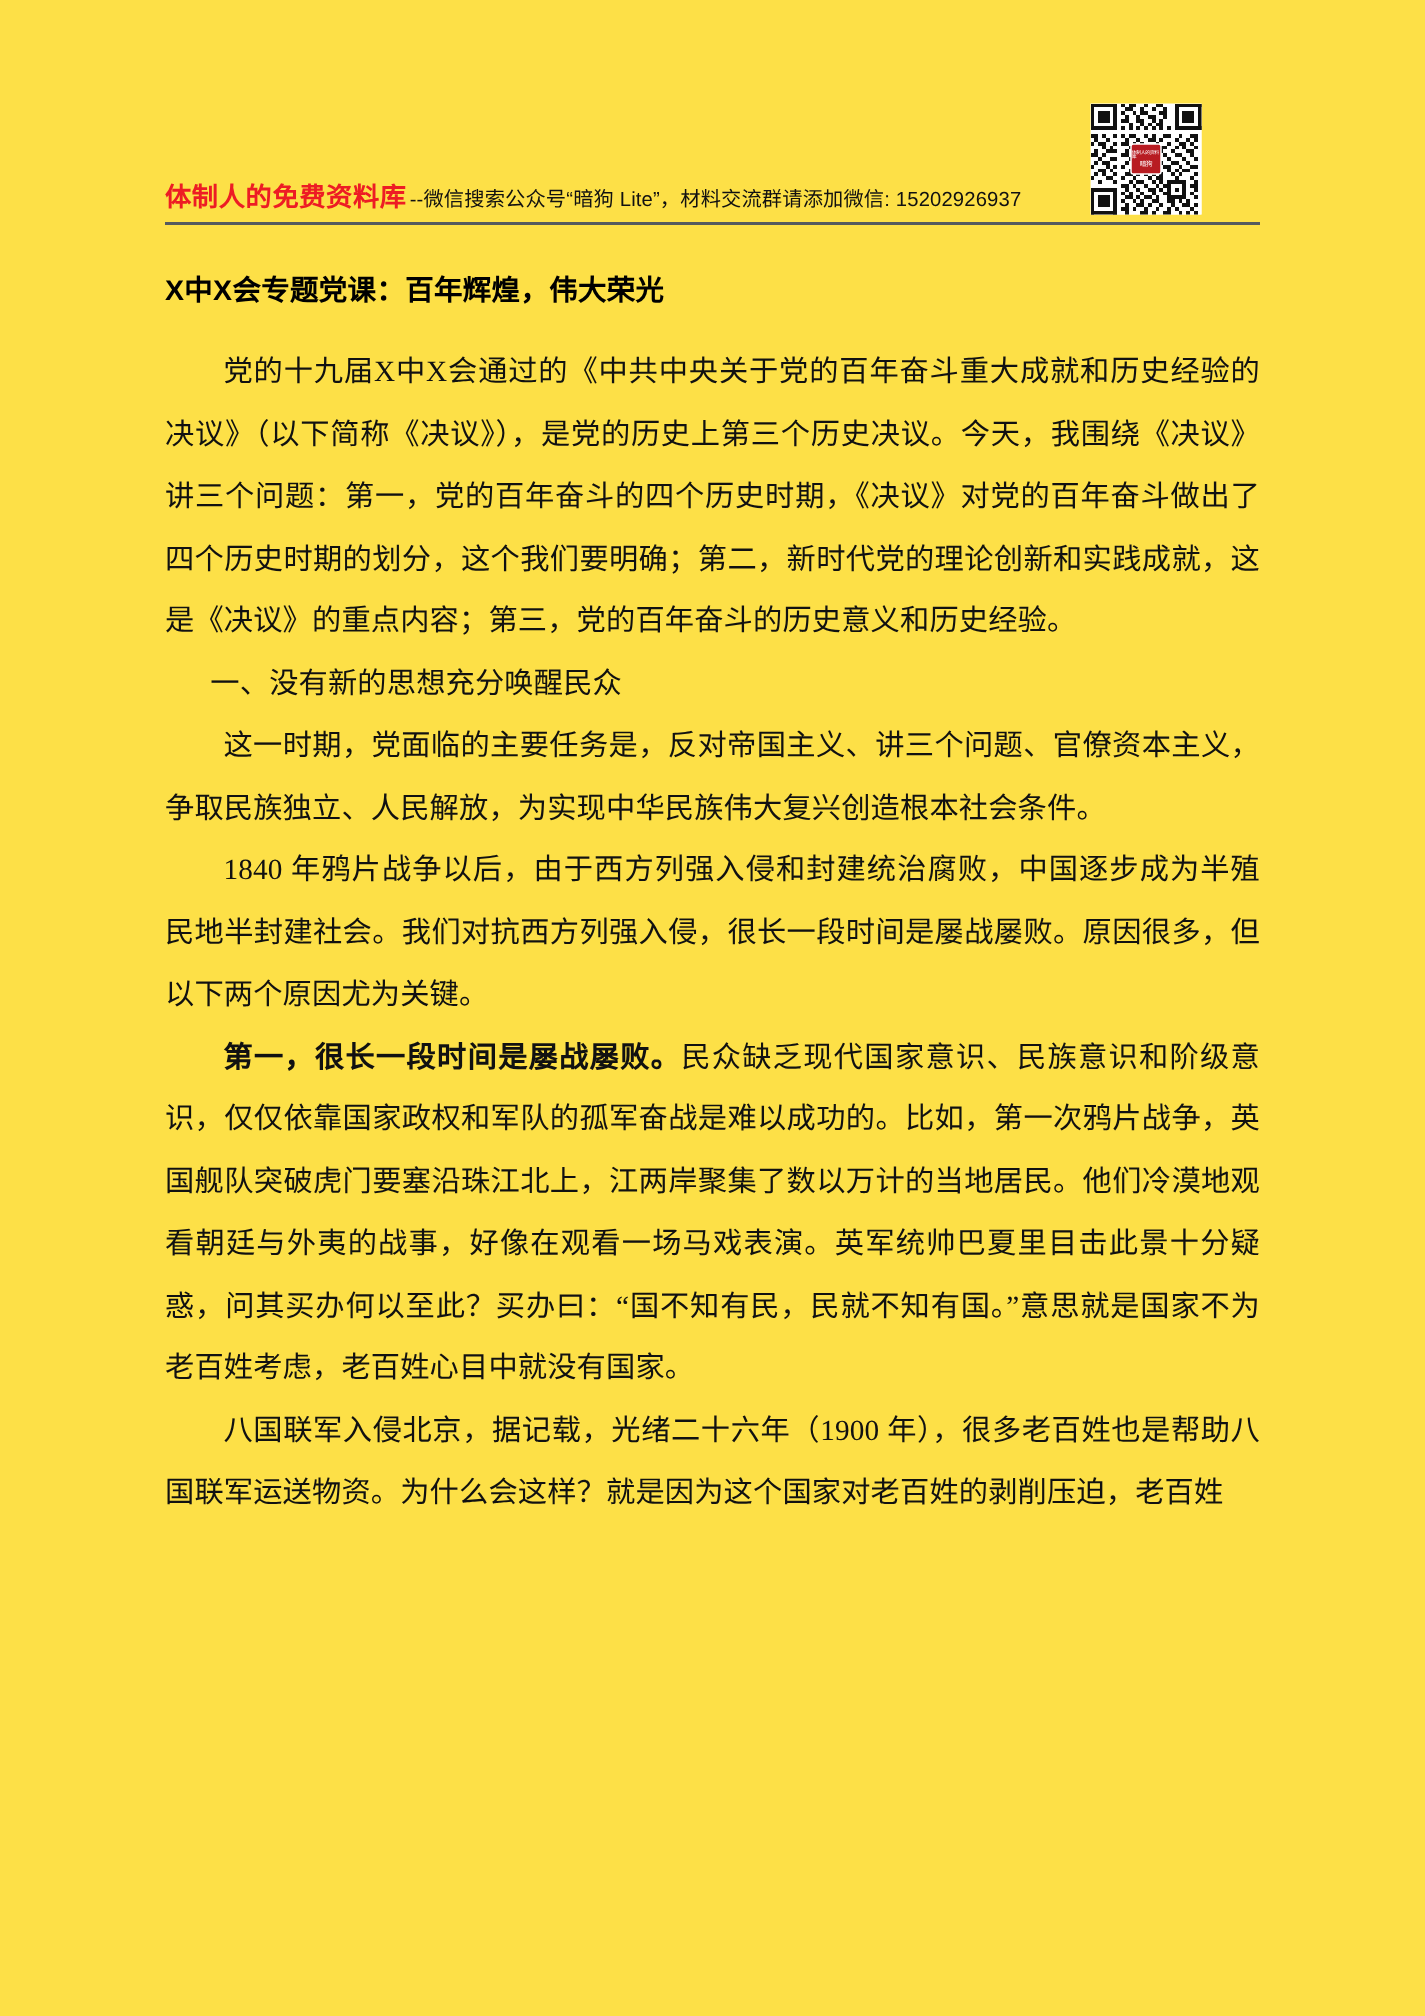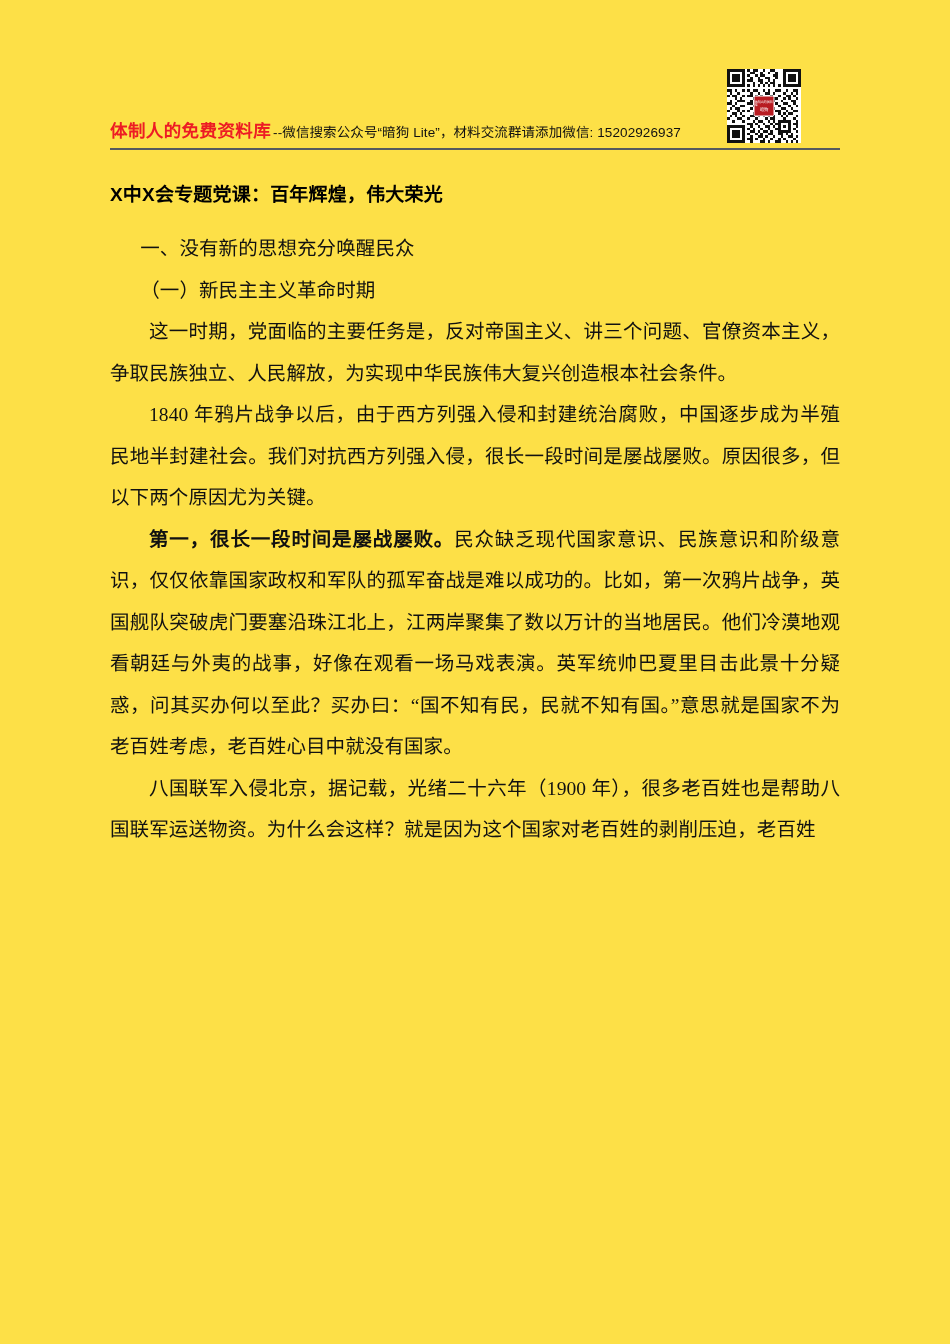--- a/index.html
+++ b/index.html
@@ -397,25 +397,25 @@
       <span class="qr-logo-l2">暗狗</span>
     </div>
   </div>
 
   <div class="header-rule"></div>
 
   <div class="doc">
 
     <h1 class="doc-title">X中X会专题党课：百年辉煌，伟大荣光</h1>
 
+    <p class="para indent2">党的十九届X中X会通过的《中共中央关于党的百年奋斗重大成就和历史经验的决议》（以下简称《决议》），是党的历史上第三个历史决议。今天，我围绕《决议》讲三个问题：第一，党的百年奋斗的四个历史时期，《决议》对党的百年奋斗做出了四个历史时期的划分，这个我们要明确；第二，新时代党的理论创新和实践成就，这是《决议》的重点内容；第三，党的百年奋斗的历史意义和历史经验。</p>
 
     <p class="para indent1">一、没有新的思想充分唤醒民众</p>
 
 
-    <p class="para indent1">（一）新民主主义革命时期</p>
 
     <p class="para indent2">这一时期，党面临的主要任务是，反对帝国主义、讲三个问题、官僚资本主义，争取民族独立、人民解放，为实现中华民族伟大复兴创造根本社会条件。</p>
 
     <p class="para indent2">1840 年鸦片战争以后，由于西方列强入侵和封建统治腐败，中国逐步成为半殖民地半封建社会。我们对抗西方列强入侵，很长一段时间是屡战屡败。原因很多，但以下两个原因尤为关键。</p>
 
     <p class="para indent2">
       <span class="b">第一，很长一段时间是屡战屡败。</span><span>民众缺乏现代国家意识、民族意识和阶级意识，仅仅依靠国家政权和军队的孤军奋战是难以成功的。比如，第一次鸦片战争，英国舰队突破虎门要塞沿珠江北上，江两岸聚集了数以万计的当地居民。他们冷漠地观看朝廷与外夷的战事，好像在观看一场马戏表演。英军统帅巴夏里目击此景十分疑惑，问其买办何以至此？买办曰：“国不知有民，民就不知有国。”意思就是国家不为老百姓考虑，老百姓心目中就没有国家。</span>
     </p>
 
     <p class="para indent2">八国联军入侵北京，据记载，光绪二十六年（1900 年），很多老百姓也是帮助八国联军运送物资。为什么会这样？就是因为这个国家对老百姓的剥削压迫，老百姓</p>

